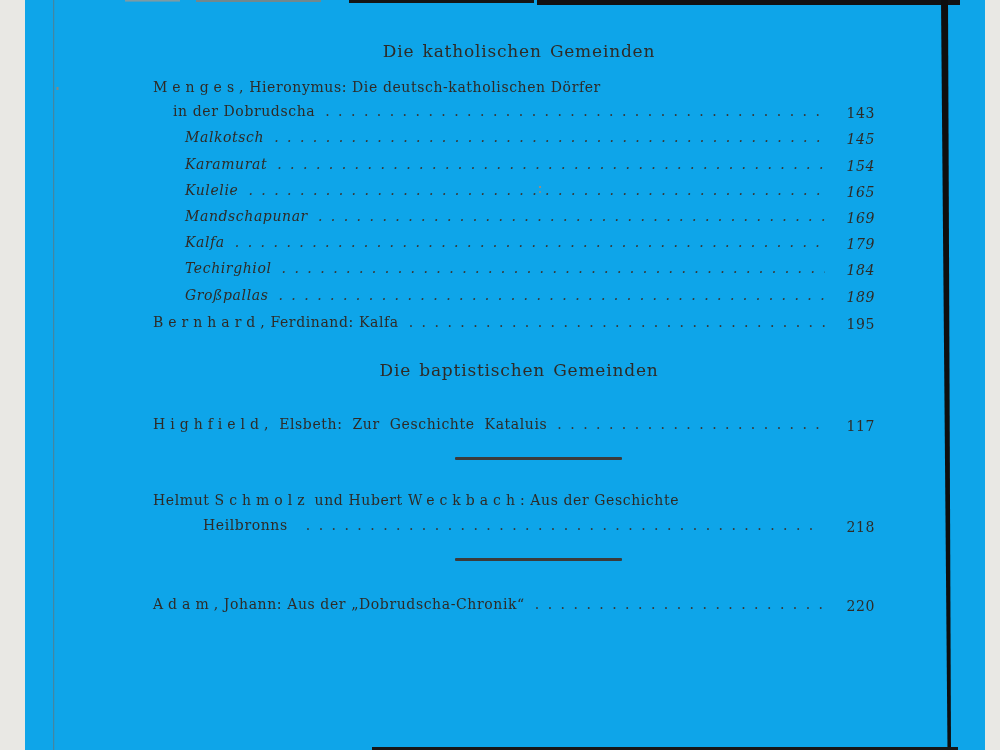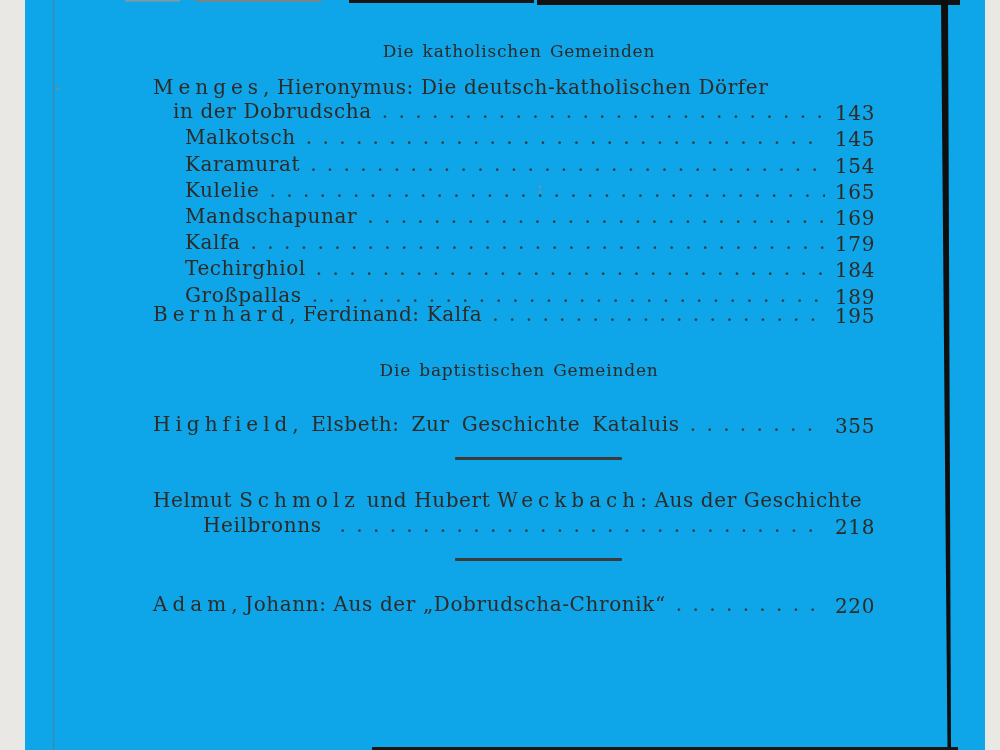--- a/index.html
+++ b/index.html
@@ -15,25 +15,25 @@
   .artifacts{position:absolute;left:0;top:0;pointer-events:none;}
   .heading{
     position:absolute;left:128px;width:722px;box-sizing:border-box;
     padding-left:10px;text-align:center;
     font-size:17px;color:#2e2b27;letter-spacing:0.8px;word-spacing:2px;
     white-space:nowrap;
   }
   .row{
     position:absolute;left:128px;width:722px;box-sizing:border-box;
     display:flex;align-items:baseline;
-    font-size:20px;color:#2e2b27;letter-spacing:0.6px;
+    font-size:14px;color:#2e2b27;letter-spacing:0.6px;
     line-height:21px;
   }
   .ind1{padding-left:20px;}
-  .ind2{padding-left:32px;}
+  .ind2{padding-left:32px;font-style:italic;}
   .ind3{padding-left:50px;gap:8px;}
   .t{white-space:nowrap;flex:none;}
   .sp{letter-spacing:5px;}
   .wide{word-spacing:5px;}
   .dots{
     flex:1;overflow:hidden;white-space:nowrap;
     margin:0 4px 0 10px;letter-spacing:2px;color:#3a3733;
   }
   .pg{
     flex:none;width:46px;text-align:right;position:relative;top:2px;
@@ -107,32 +107,32 @@
     <span class="t">Techirghiol</span>
     <span class="dots">. . . . . . . . . . . . . . . . . . . . . . . . . . . . . . . . . . . . . . . . . . . . . . . . </span>
     <span class="pg">184</span>
   </div>
   <div class="row ind2" style="top:285px">
     <span class="t">Großpallas</span>
     <span class="dots">. . . . . . . . . . . . . . . . . . . . . . . . . . . . . . . . . . . . . . . . . . . . . . . . </span>
     <span class="pg">189</span>
   </div>
 
-  <div class="row" style="top:304px">
+  <div class="row" style="top:312px">
     <span class="t"><span class="sp">Bernhard</span><span>, Ferdinand: Kalfa</span></span>
     <span class="dots">. . . . . . . . . . . . . . . . . . . . . . . . . . . . . . . . . . . . . . . . . . . . . . . . </span>
     <span class="pg">195</span>
   </div>
 
   <div class="heading" style="top:360px">Die baptistischen Gemeinden</div>
 
   <div class="row" style="top:414px">
     <span class="t wide"><span class="sp">Highfield</span><span>, Elsbeth: Zur Geschichte Kataluis</span></span>
     <span class="dots">. . . . . . . . . . . . . . . . . . . . . . . . . . . . . . . . . . . . . . . . . . . . . . . . </span>
-    <span class="pg">355</span>
+    <span class="pg">117</span>
   </div>
 
   <div class="rule" style="top:457px"></div>
 
   <div class="row" style="top:490px">
     <span class="t"><span>Helmut </span><span class="sp">Schmolz</span><span> und Hubert </span><span class="sp">Weckbach</span><span>: Aus der Geschichte</span></span>
   </div>
   <div class="row ind3" style="top:515px">
     <span class="t">Heilbronns</span>
     <span class="dots">. . . . . . . . . . . . . . . . . . . . . . . . . . . . . . . . . . . . . . . . . . . . . . . . </span>

